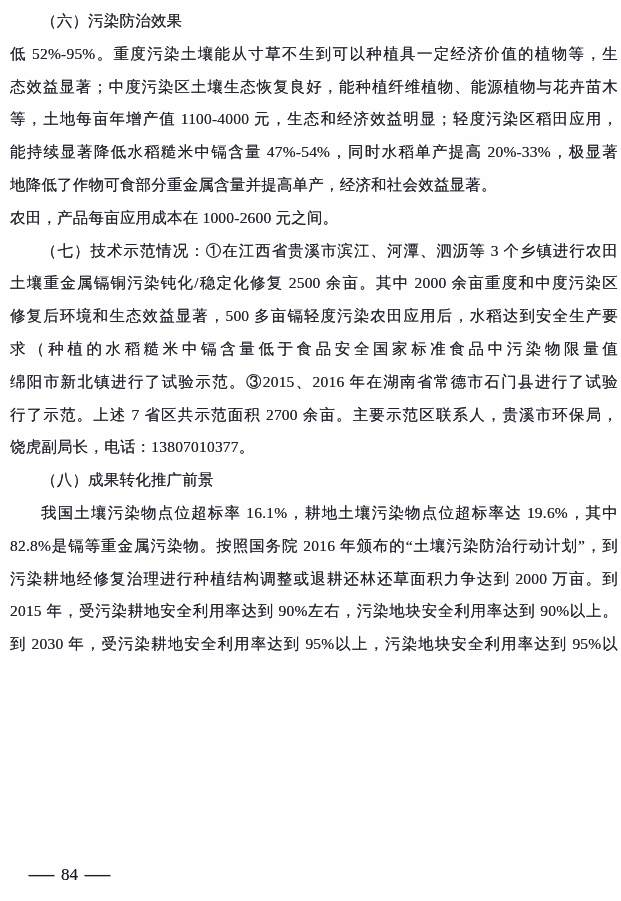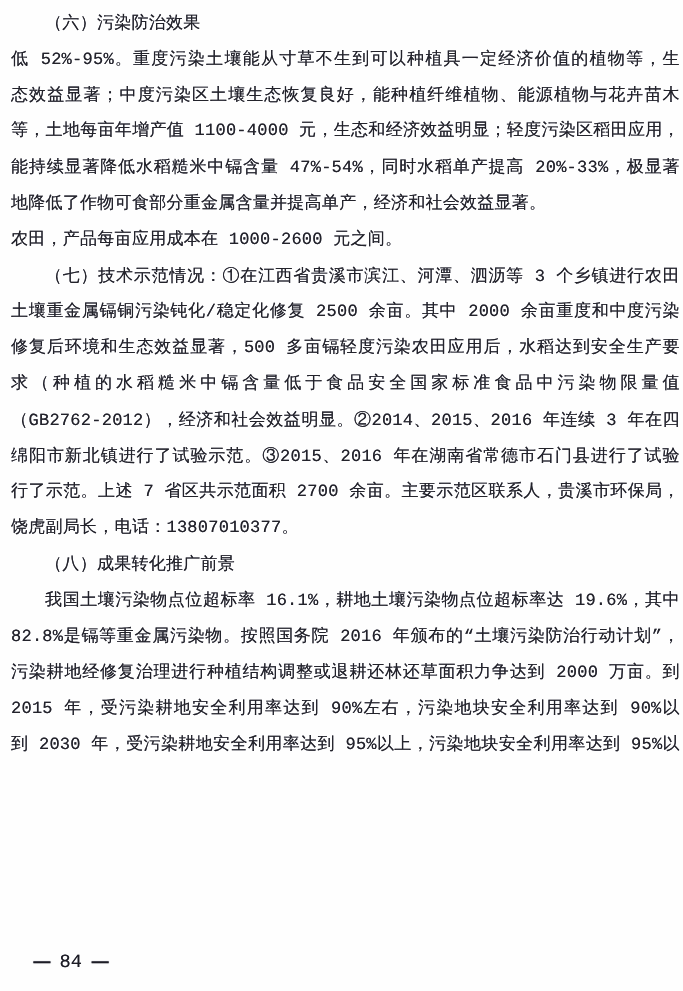--- a/index.html
+++ b/index.html
@@ -8,21 +8,21 @@
     width: 621px;
     height: 901px;
     background: #fefefe;
     overflow: hidden;
   }
   .page {
     position: relative;
     width: 621px;
     height: 901px;
     background: #fefefe;
-    font-family: Liberation Mono, monospace;
+    font-family: Liberation Serif, serif;
     color: #23232b;
   }
   .textblock {
     position: absolute;
     left: 10px;
     top: 5px;
     width: 608px;
   }
   .ln {
     height: 32.8px;
@@ -69,21 +69,20 @@
     <div class="ln">低 52%-95%。重度污染土壤能从寸草不生到可以种植具一定经济价值的植物等，生</div>
     <div class="ln">态效益显著；中度污染区土壤生态恢复良好，能种植纤维植物、能源植物与花卉苗木</div>
     <div class="ln">等，土地每亩年增产值 1100-4000 元，生态和经济效益明显；轻度污染区稻田应用，</div>
     <div class="ln">能持续显著降低水稻糙米中镉含量 47%-54%，同时水稻单产提高 20%-33%，极显著</div>
     <div class="ln flush">地降低了作物可食部分重金属含量并提高单产，经济和社会效益显著。</div>
     <div class="ln flush">农田，产品每亩应用成本在 1000-2600 元之间。</div>
     <div class="ln indent">（七）技术示范情况：①在江西省贵溪市滨江、河潭、泗沥等 3 个乡镇进行农田</div>
     <div class="ln">土壤重金属镉铜污染钝化/稳定化修复 2500 余亩。其中 2000 余亩重度和中度污染区</div>
     <div class="ln">修复后环境和生态效益显著，500 多亩镉轻度污染农田应用后，水稻达到安全生产要</div>
     <div class="ln">求（种植的水稻糙米中镉含量低于食品安全国家标准食品中污染物限量值</div>
-    <div class="ln">（GB2762-2012），经济和社会效益明显。②2014、2015、2016 年连续 3 年在四川省</div>
     <div class="ln">绵阳市新北镇进行了试验示范。③2015、2016 年在湖南省常德市石门县进行了试验</div>
     <div class="ln">行了示范。上述 7 省区共示范面积 2700 余亩。主要示范区联系人，贵溪市环保局，</div>
     <div class="ln flush">饶虎副局长，电话：13807010377。</div>
     <div class="ln indent flush">（八）成果转化推广前景</div>
     <div class="ln indent">我国土壤污染物点位超标率 16.1%，耕地土壤污染物点位超标率达 19.6%，其中</div>
     <div class="ln">82.8%是镉等重金属污染物。按照国务院 2016 年颁布的“土壤污染防治行动计划”，到</div>
     <div class="ln">污染耕地经修复治理进行种植结构调整或退耕还林还草面积力争达到 2000 万亩。到</div>
     <div class="ln">2015 年，受污染耕地安全利用率达到 90%左右，污染地块安全利用率达到 90%以上。</div>
     <div class="ln">到 2030 年，受污染耕地安全利用率达到 95%以上，污染地块安全利用率达到 95%以</div>
   </div>

